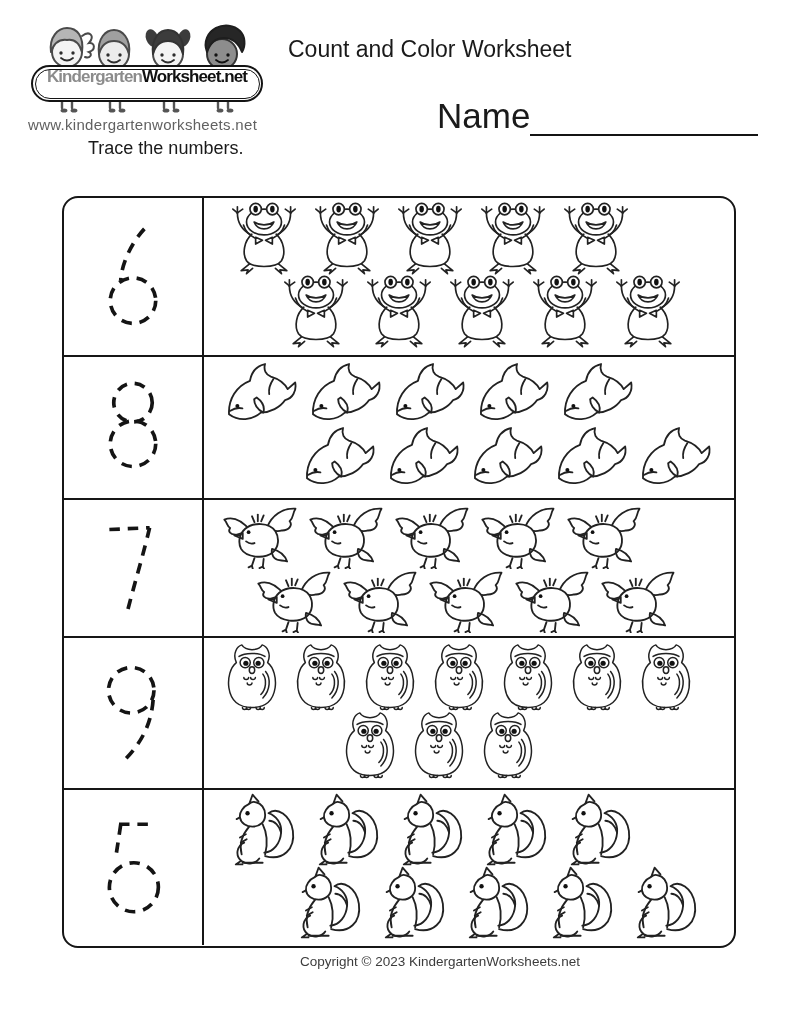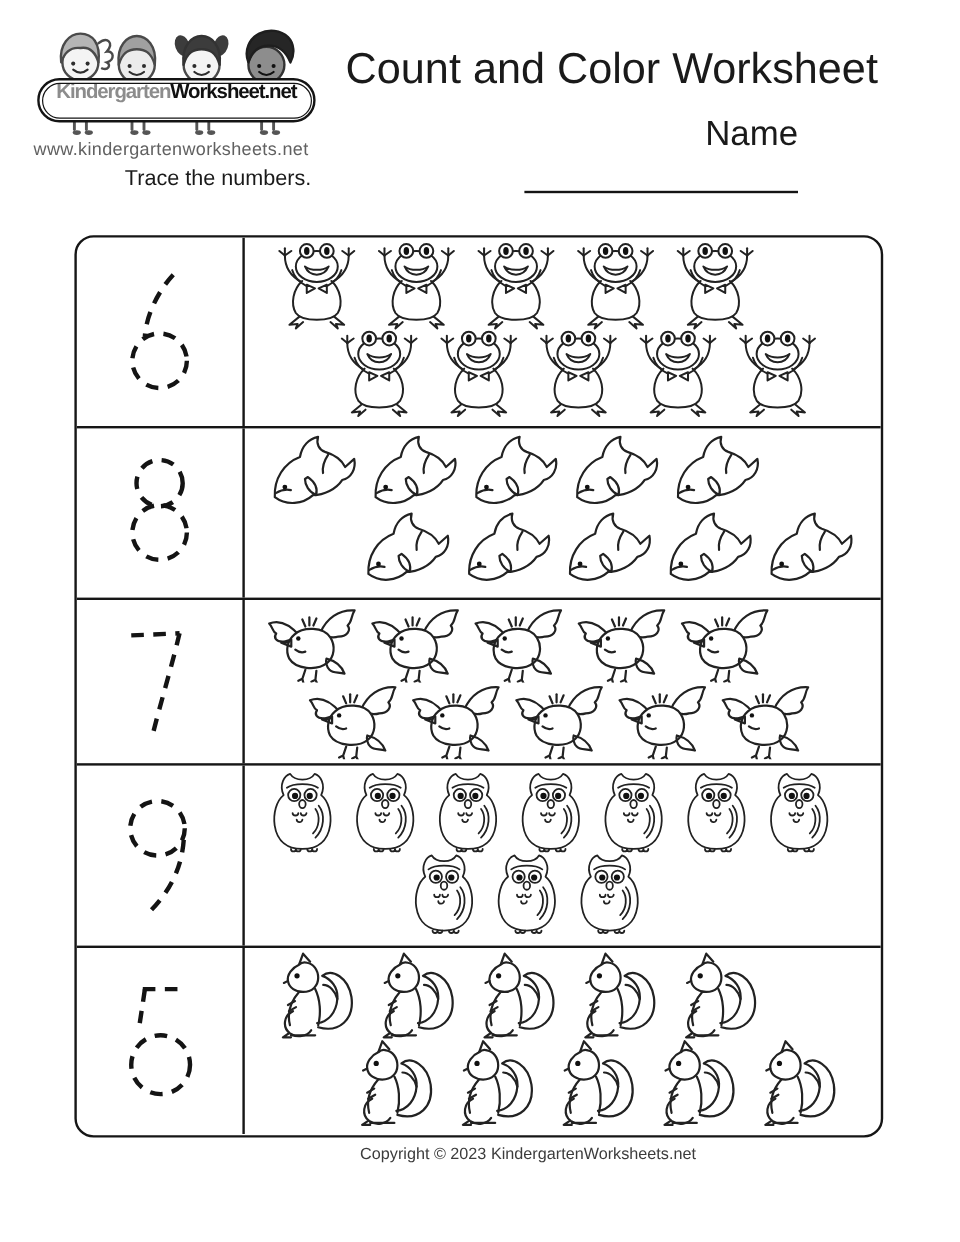--- a/index.html
+++ b/index.html
@@ -10,24 +10,24 @@
   .kids{display:block;width:240px;height:60px;}
   .banner{position:relative;margin-top:-7px;width:228px;height:33px;margin-left:3px;
           border:2.5px solid #141414;border-radius:20px;background:#fff;
           display:flex;align-items:flex-start;justify-content:center;white-space:nowrap;}
   .banner::after{content:"";position:absolute;inset:1.5px;border:1.5px solid #141414;border-radius:16px;pointer-events:none;}
   .banner .gray{color:var(--brand-gray,#8c8c8c);font-weight:700;font-size:17px;letter-spacing:-0.9px;}
   .banner .black{color:#111;font-weight:700;font-size:17px;letter-spacing:-0.9px;}
   .legs{display:block;width:240px;height:13px;margin-top:-1px;}
   .site-url{margin-top:2px;font-size:15px;color:var(--url-gray,#616161);letter-spacing:0.3px;text-align:left;width:238px;}
   
-  .title{position:absolute;left:288px;top:36px;font-size:36px;white-space:nowrap;}
-  .name-line{position:absolute;left:437px;top:96px;font-size:29px;white-space:nowrap;display:flex;align-items:flex-end;flex-direction:column;}
+  .title{position:absolute;left:288px;top:36px;font-size:23px;white-space:nowrap;}
+  .name-line{position:absolute;left:437px;top:96px;font-size:35px;white-space:nowrap;display:flex;align-items:flex-end;}
   .name-underline{display:inline-block;width:228px;height:30px;border-bottom:2.5px solid #141414;}
-  .instructions{position:absolute;left:104px;top:136px;font-size:18px;line-height:25px;}
+  .instructions{position:absolute;left:88px;top:136px;font-size:18px;line-height:25px;}
   
   .wtable{position:absolute;left:62px;top:196px;width:674px;height:752px;box-sizing:border-box;
           border:2.5px solid #161616;border-radius:16px;overflow:hidden;background:#fff;}
   .wrow{display:flex;border-bottom:2px solid #161616;box-sizing:border-box;}
   .wrow:nth-child(1){height:159px;}
   .wrow:nth-child(2){height:143px;}
   .wrow:nth-child(3){height:138px;}
   .wrow:nth-child(4){height:152px;}
   .wrow:nth-child(5){height:155px;border-bottom:none;}
   .num-cell{width:140px;flex:0 0 140px;border-right:2px solid #161616;box-sizing:border-box;

